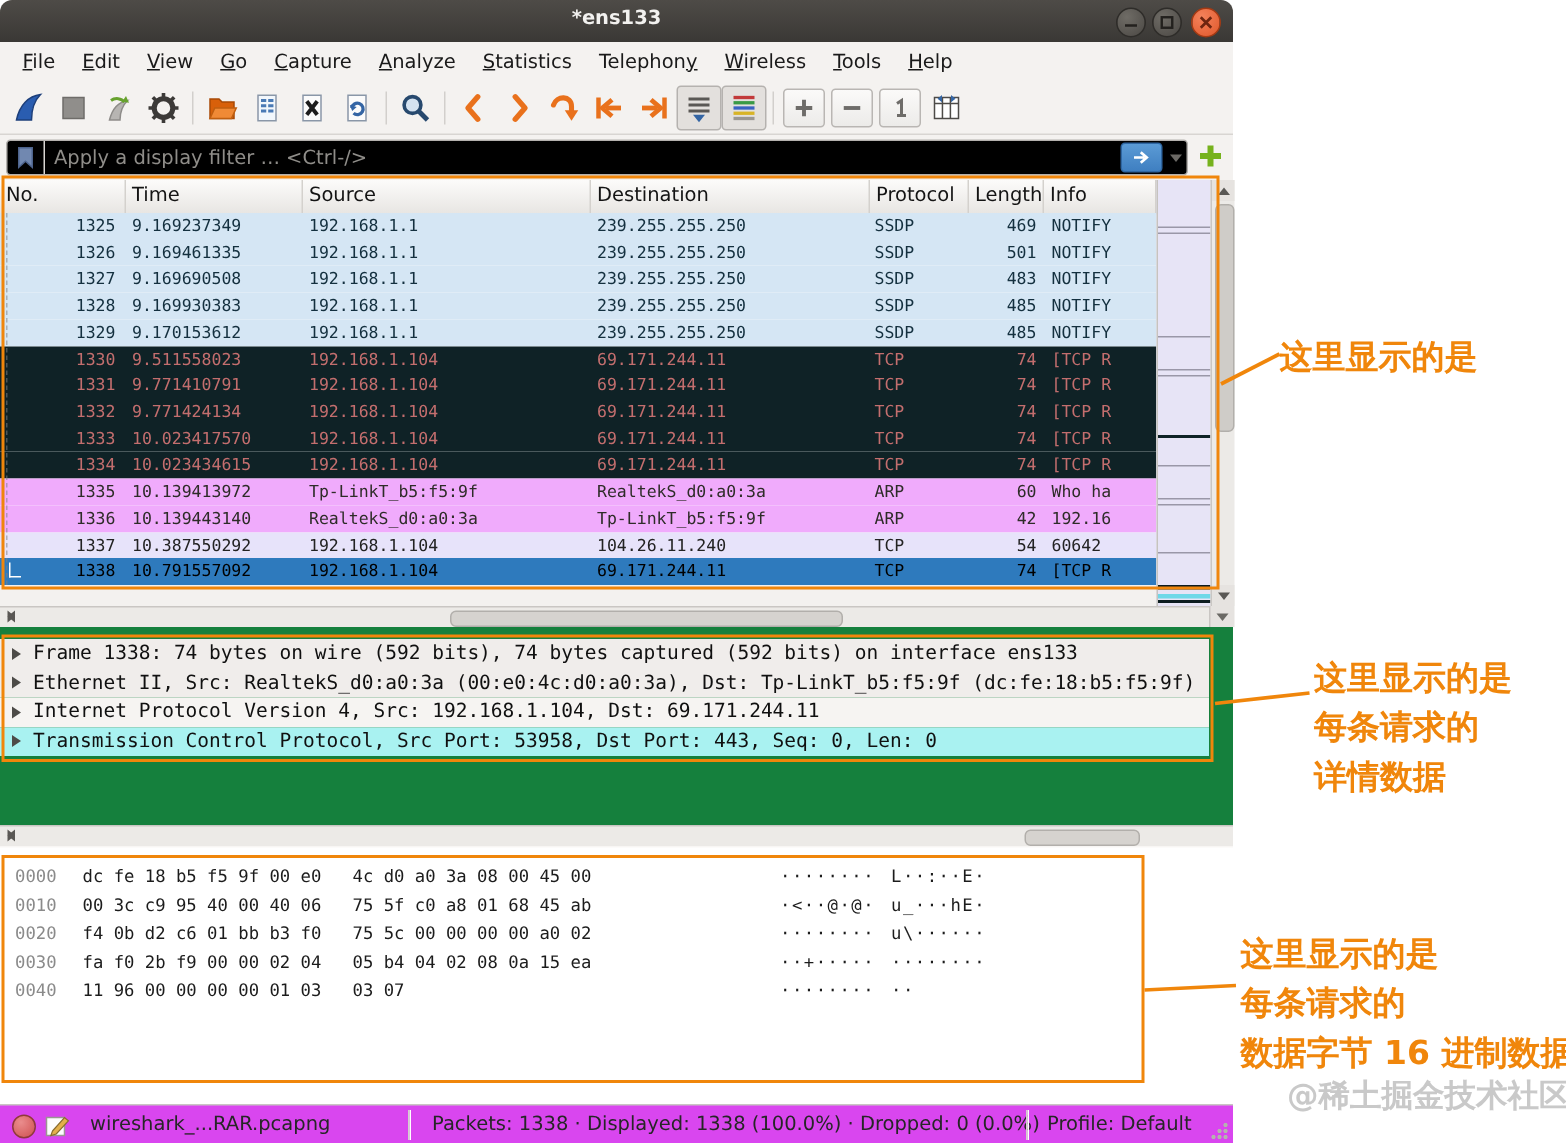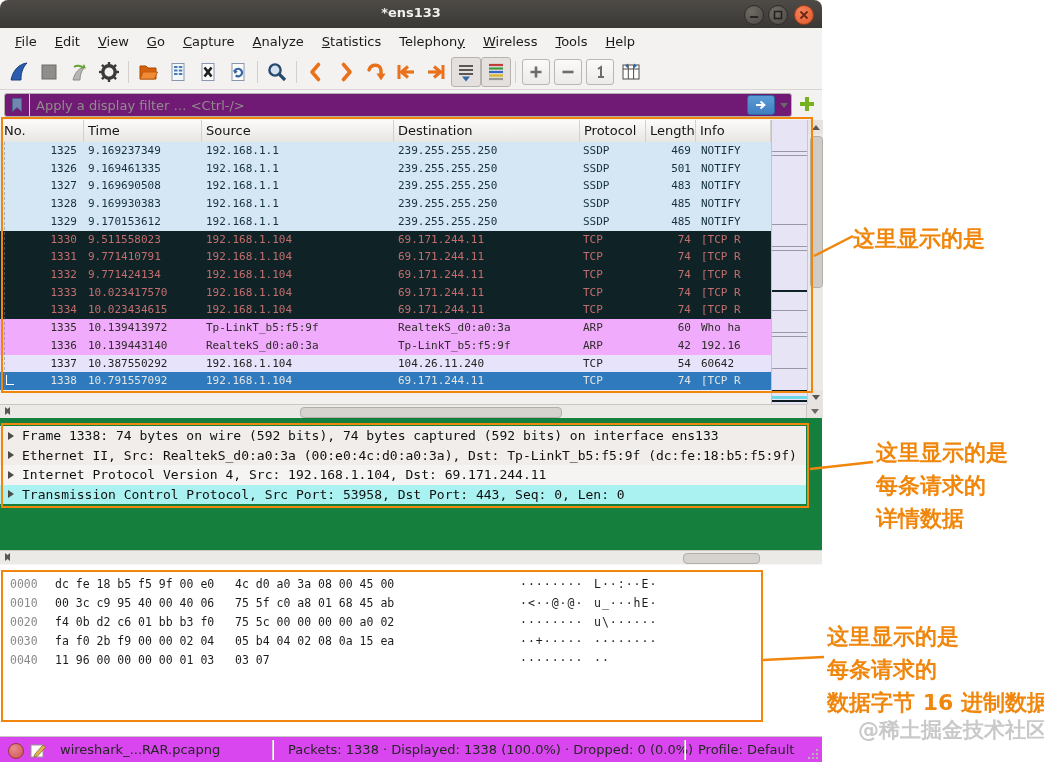--- a/index.html
+++ b/index.html
@@ -27,21 +27,21 @@
   
   .toolbar{position:absolute;left:0;top:54px;width:822px;height:36px;background:#f4f2f0;
            border-bottom:1px solid #d8d5d2;display:flex;align-items:center;padding-left:4px;box-sizing:border-box;}
   .tbtn{width:30px;height:30px;display:flex;align-items:center;justify-content:center;border-radius:3px;}
   .tbtn.pressed{background:#e3e0dd;border:1px solid #b5b2af;width:28px;height:28px;}
   .tbtn.framed{background:linear-gradient(#fbfaf9,#ecebe9);border:1px solid #b9b6b3;width:26px;height:24px;margin:0 2px;}
   .tsep{width:1px;height:22px;background:#d2cfcc;margin:0 4px;}
   
   .filterbar{position:absolute;left:0;top:90px;width:822px;height:30px;background:#f4f2f0;
              border-bottom:1px solid #cfccca;}
-  .filter-input{position:absolute;left:4px;top:3px;width:786px;height:22px;background:#701a75;
+  .filter-input{position:absolute;left:4px;top:3px;width:786px;height:22px;background:#000000;
                 border:1px solid #b4b1ae;border-radius:3px;display:flex;align-items:center;}
   .f-bookmark{width:24px;height:100%;border-right:1px solid #d8d5d2;display:flex;align-items:center;justify-content:center;}
   .f-placeholder{color:#8f8d89;padding-left:6px;flex:1;white-space:nowrap;overflow:hidden;}
   .f-apply{width:26px;height:18px;background:linear-gradient(#5b9bd5,#3f7fc1);border:1px solid #2f67a3;
            border-radius:3px;display:flex;align-items:center;justify-content:center;margin-right:2px;}
   .f-caret{width:14px;height:100%;display:flex;align-items:center;justify-content:center;}
   .f-plus{position:absolute;right:6px;top:5px;width:18px;height:18px;display:flex;align-items:center;justify-content:center;}
   .caret-down{width:0;height:0;border-left:4px solid transparent;border-right:4px solid transparent;border-top:5px solid #6b6965;}
   
   .plist-header{position:absolute;left:0;top:120px;width:771px;height:22px;
@@ -56,21 +56,21 @@
   .c-time{width:118px;padding-left:4px;box-sizing:border-box;}
   .c-src{width:192px;padding-left:4px;box-sizing:border-box;}
   .c-dst{width:186px;padding-left:4px;box-sizing:border-box;}
   .c-proto{width:66px;padding-left:3px;box-sizing:border-box;}
   .c-len{width:50px;text-align:right;padding-right:5px;box-sizing:border-box;}
   .c-info{flex:1;padding-left:5px;overflow:hidden;}
   .prow.ssdp{background:#d5e6f4;color:#14303f;}
   .prow.tcprst{background:#0f2226;color:#c36e6e;}
   .prow.arp{background:#f0abfc;color:#2e2c28;}
   .prow.tcp{background:#e7e3fa;color:#232323;}
-  .prow.selected{background:#2e7abd;color:#e5e5e5;}
+  .prow.selected{background:#2e7abd;color:#000000;}
   .prow.selected::before{content:"";position:absolute;left:6px;top:3px;width:7px;height:9px;
         border-left:1px solid #fff;border-bottom:1px solid #fff;z-index:6;}
   
   .minimap{position:absolute;left:771px;top:120px;width:35px;height:284px;background:#e7e4f6;border-left:1px solid #c6c3bf;}
   .mm-line{position:absolute;left:0;width:100%;}
   .vscroll{position:absolute;left:807px;top:120px;width:15px;height:284px;background:#eceae7;border-left:1px solid #c9c6c3;}
   .sb-btn{position:absolute;left:0;width:15px;height:14px;background:#e6e3e0;display:flex;align-items:center;justify-content:center;}
   .sb-thumb{position:absolute;left:2px;width:11px;background:#cfccc8;border:1px solid #b2afab;border-radius:4px;}
   .tri-up{width:0;height:0;border-left:4px solid transparent;border-right:4px solid transparent;border-bottom:5px solid #5a5855;}
   .tri-dn{width:0;height:0;border-left:4px solid transparent;border-right:4px solid transparent;border-top:5px solid #5a5855;}

